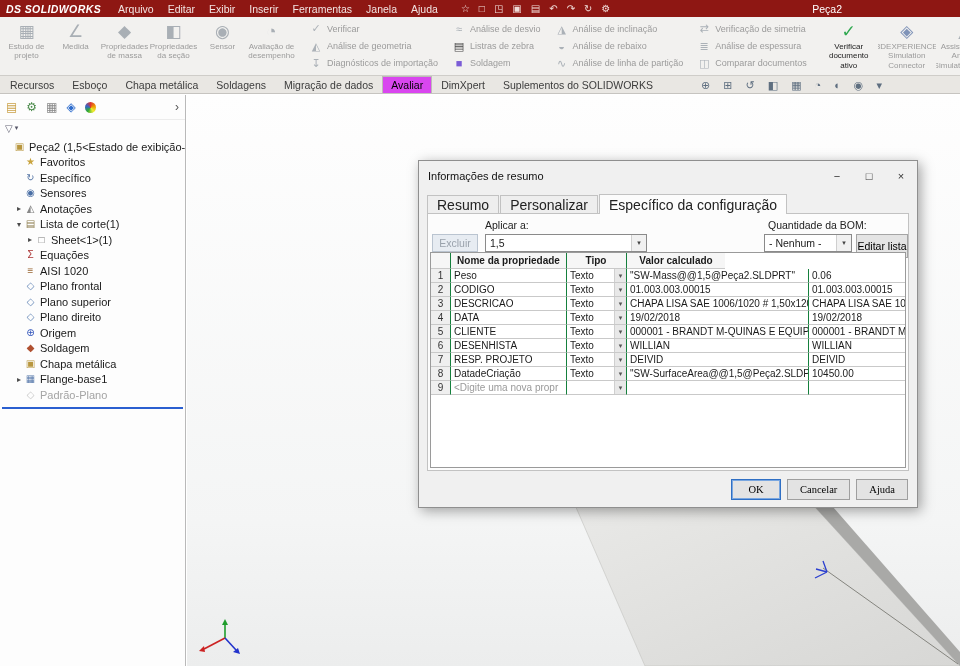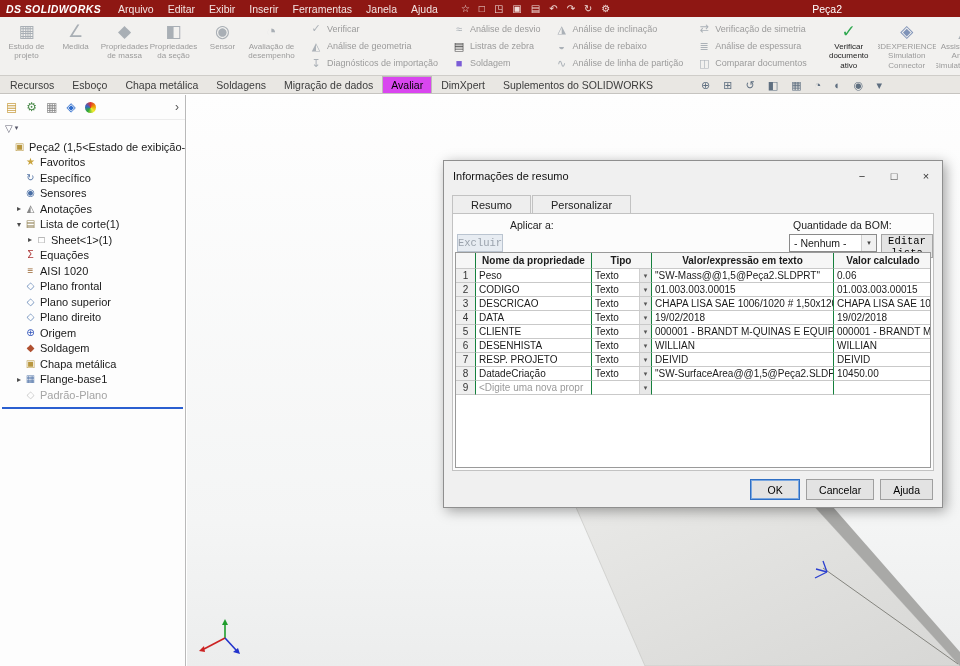--- a/index.html
+++ b/index.html
@@ -55,31 +55,31 @@
 .ti{width:13px;flex:0 0 13px;text-align:center;font-size:10px;margin-right:3px;line-height:1}
 .tl{font-size:11px}
 .rollback{height:2px;background:#2a5fd0;margin:4px 2px 0 2px}
 
 
 .viewport{position:absolute;top:95px;left:187px;right:0;bottom:0;background:linear-gradient(180deg,#fefefe 0%,#f4f5f5 75%,#eceded 100%)}
 .part-svg{position:absolute;inset:0;width:100%;height:100%}
 .triad{position:absolute;left:8px;bottom:6px}
 
 
-.dialog{position:absolute;left:443px;top:160px;width:500px;height:348px;background:#f0f0f0;border:1px solid #8f8f8f;box-shadow:3px 3px 12px rgba(0,0,0,.35);z-index:10}
+.dialog{position:absolute;left:418px;top:160px;width:500px;height:348px;background:#f0f0f0;border:1px solid #8f8f8f;box-shadow:3px 3px 12px rgba(0,0,0,.35);z-index:10}
 .dlg-title{height:29px;display:flex;align-items:center;padding-left:9px}
 .dlg-title-text{font-size:11px;color:#111}
 .dlg-controls{margin-left:auto;display:flex;height:100%}
 .dlg-ctl{width:32px;display:flex;align-items:center;justify-content:center;font-size:11px;color:#333}
 .dlg-tabs{position:absolute;top:33px;left:8px;display:flex;z-index:3}
-.dlg-tab{height:19px;display:flex;align-items:center;padding:0 18px;font-size:11px;background:#eeeeee;border:1px solid #c2c2c2;margin-right:1px;color:#222;position:relative;top:1px}
+.dlg-tab{height:19px;display:flex;align-items:center;padding:0 9px;font-size:14px;background:#eeeeee;border:1px solid #c2c2c2;margin-right:1px;color:#222;position:relative;top:1px}
 .dlg-tab.active{height:20px;background:#fcfcfc;border-bottom:none;top:0;z-index:4}
 .dlg-page{position:absolute;left:8px;right:8px;top:52px;bottom:36px;background:#fcfcfc;border:1px solid #c2c2c2;z-index:2}
 .apply-label{position:absolute;left:57px;top:5px;font-size:10.5px;color:#222}
-.btn{font-family:Liberation Mono, monospace;font-size:10.5px;background:#e4e4e4;border:1px solid #a5a5a5}
+.btn{font-family:Liberation Sans, sans-serif;font-size:10.5px;background:#e4e4e4;border:1px solid #a5a5a5}
 .btn.disabled{background:#e7ecf2;border-color:#bac4d0;color:#9aa2ac}
 .excl{position:absolute;left:4px;top:20px;width:46px;height:18px}
 .combo{position:absolute;height:18px;background:#fff;border:1px solid #8a8a8a;display:flex;align-items:center;padding-left:4px;font-size:10.5px}
 .combo .arrow{margin-left:auto;align-self:stretch;width:15px;background:#f1f1f1;border-left:1px solid #cfcfcf;display:flex;align-items:center;justify-content:center;font-size:7px;color:#444}
 .apply-combo{left:57px;top:20px;width:162px}
 .bom-label{position:absolute;left:340px;top:5px;font-size:10.5px;color:#222}
 .bom-combo{left:336px;top:20px;width:88px}
 .editlist{position:absolute;left:428px;top:20px;width:52px;height:24px}
 .ptable{position:absolute;left:2px;top:38px;right:2px;bottom:2px;border:1px solid #9a9a9a;background:#fff;overflow:hidden}
 .trow{display:flex;height:14px}
@@ -87,21 +87,21 @@
 .c{border-right:1px solid #15803d;border-bottom:1px solid #c9c9c9;padding:0 3px;display:flex;align-items:center;font-size:10px;overflow:hidden;white-space:nowrap;height:100%}
 .c.h{background:#f6f6f6;font-weight:bold;justify-content:center}
 .num{width:20px;flex:0 0 20px;background:#efefef;justify-content:center;color:#333}
 .name{width:116px;flex:0 0 116px}
 .type{width:60px;flex:0 0 60px;position:relative;padding-right:4px}
 .dd{position:absolute;right:0;top:0;bottom:0;width:12px;background:#e8e8e8;border-left:1px solid #cfcfcf;font-size:7px;display:flex;align-items:center;justify-content:center;color:#555}
 .value{width:182px;flex:0 0 182px}
 .calc{width:98px;flex:0 0 98px;border-right:none}
 .ph{color:#9a9a9a}
 .dlg-footer{position:absolute;right:9px;bottom:7px;display:flex;gap:6px;z-index:2}
-.dbtn{min-width:50px;height:21px;padding:0 12px;font-size:10.5px;background:#e3e3e3;border:1px solid #9f9f9f;font-family:Liberation Sans, sans-serif}
+.dbtn{min-width:50px;height:21px;padding:0 12px;font-size:10.5px;background:#e3e3e3;border:1px solid #9f9f9f;font-family:Liberation Serif, serif}
 .dbtn.primary{border:1px solid #2f6fc4;box-shadow:inset 0 0 0 1px #7aa7e0}
 </style>
 </head>
 <body>
 
 <div class="titlebar">
   <div class="logo">DS SOLIDWORKS</div>
   <div id="menubar" class="menubar">
       <span class="menu-item">Arquivo</span>
       <span class="menu-item">Editar</span>
@@ -394,36 +394,40 @@
     <span class="dlg-title-text">Informações de resumo</span>
     <div id="dlg-controls" class="dlg-controls">
         <span class="dlg-ctl">−</span>
         <span class="dlg-ctl">□</span>
         <span class="dlg-ctl">×</span>
       </div>
   </div>
   <div id="dlg-tabs" class="dlg-tabs">
       <span class="dlg-tab">Resumo</span>
       <span class="dlg-tab">Personalizar</span>
+      <span class="dlg-tab active">Específico da configuração</span>
     </div>
   <div class="dlg-page">
     <label class="apply-label">Aplicar a:</label>
     <button class="btn disabled excl">Excluir</button>
+    <div class="combo apply-combo">
+      <span>1,5</span>
+      <span class="arrow">▾</span>
+    </div>
     <label class="bom-label">Quantidade da BOM:</label>
     <div class="combo bom-combo">
       <span>- Nenhum -</span>
       <span class="arrow">▾</span>
     </div>
     <button class="btn editlist">Editar lista</button>
     <div class="ptable">
       <div id="thead" class="trow thead">
           <div class="c num h"></div>
           <div class="c h name">Nome da propriedade</div>
           <div class="c h type">Tipo</div>
-          <div class="c h value">Valor/expressão em texto</div>
           <div class="c h calc">Valor calculado</div>
         </div>
       <div id="tbody">
           <div class="trow">
             <div class="c num">1</div>
             <div class="c name">Peso</div>
             <div class="c type">
               <span class="tval">Texto</span>
               <span class="dd">▾</span>
             </div>

